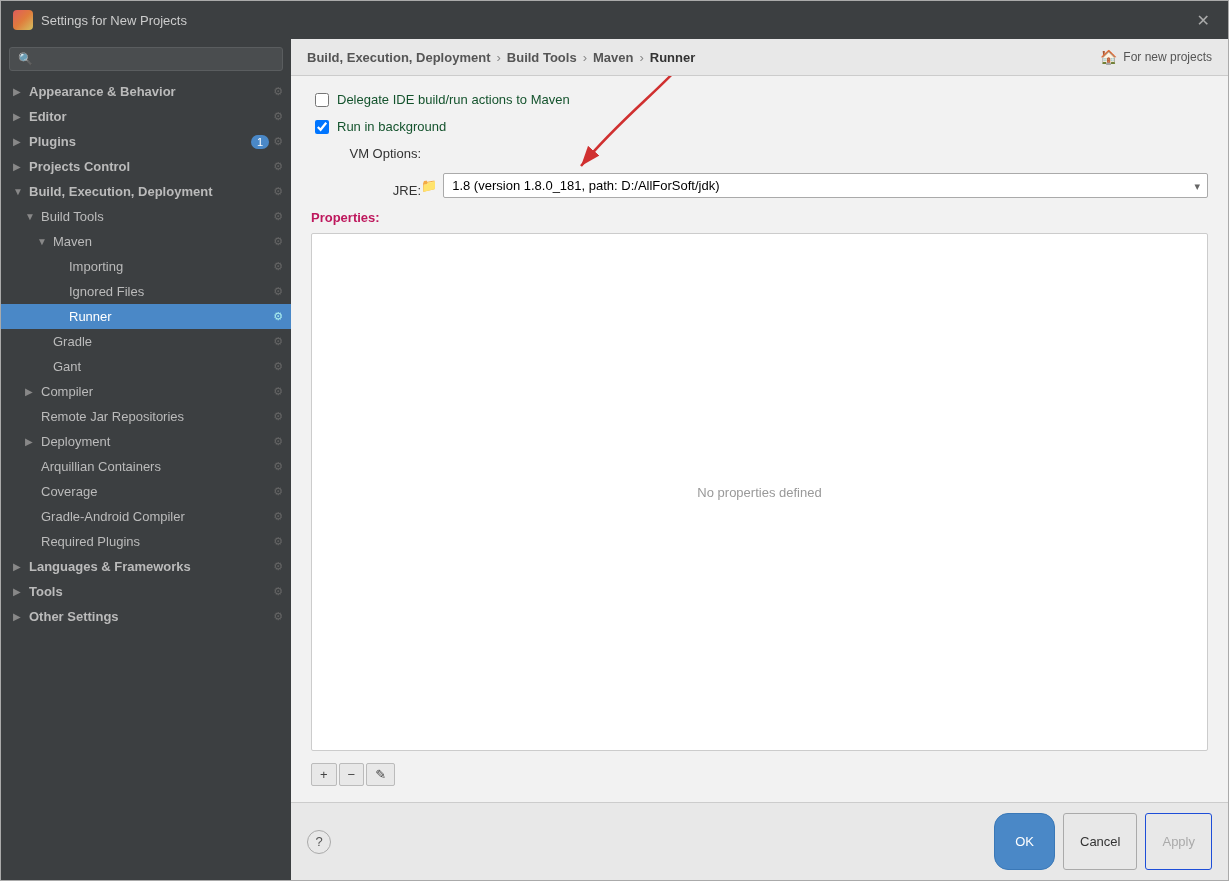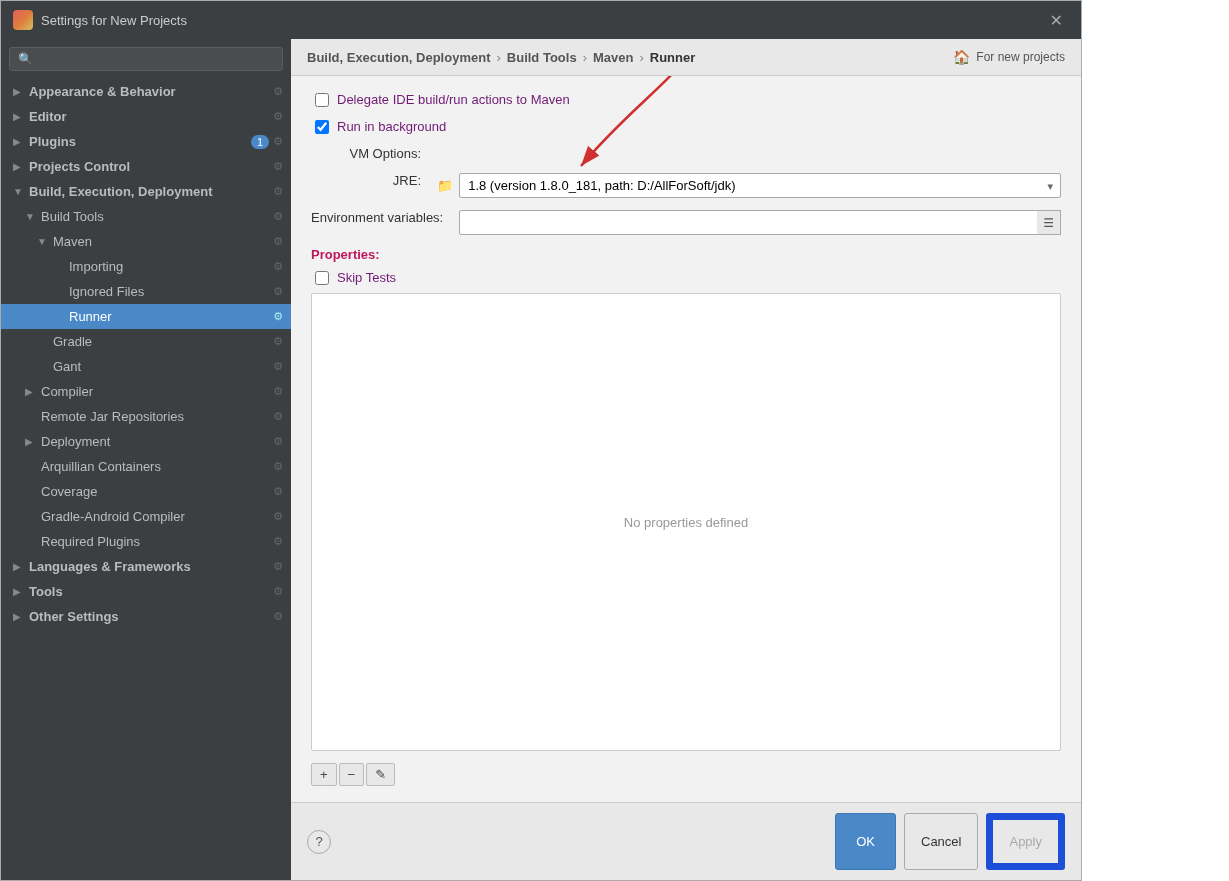--- a/index.html
+++ b/index.html
@@ -1,19 +1,19 @@
 <!DOCTYPE html>
 <html><head>
   <meta charset="utf-8">
   <style>
     * { box-sizing: border-box; margin: 0; padding: 0; }
     body { font-family: 'Segoe UI', Arial, sans-serif; font-size: 13px; background: #fff; }
 
     .dialog {
-      width: 1082px;
+      width: 1229px;
       height: 881px;
       background: #f2f2f2;
       border: 1px solid #aaa;
       display: flex;
       flex-direction: column;
       position: relative;
     }
 
     .title-bar {
       background: #3c3f41;
@@ -162,22 +162,22 @@
       flex: 1;
       padding: 16px 20px;
       overflow-y: auto;
       display: flex;
       flex-direction: column;
       gap: 12px;
     }
 
     .form-row {
       display: flex;
-      align-items: flex-start;
-      gap: 16px;
+      align-items: flex-end;
+      gap: 0;
     }
     .form-row label {
       min-width: 110px;
       color: #333;
       font-size: 13px;
       text-align: right;
     }
     .form-row .field-wrap {
       flex: 1;
       display: flex;
@@ -189,21 +189,21 @@
       display: flex;
       align-items: center;
       gap: 8px;
       padding-left: 4px;
     }
     .checkbox-row input[type=checkbox] {
       width: 14px; height: 14px;
       cursor: pointer;
     }
     .checkbox-row label {
-      color: #701a75;
+      color: #14532d;
       font-size: 13px;
       cursor: pointer;
     }
 
     .text-input {
       flex: 1;
       padding: 4px 8px;
       border: 1px solid #aaa;
       background: #fff;
       font-size: 13px;
@@ -345,38 +345,38 @@
       color: #555;
     }
     .bottom-actions {
       display: flex;
       gap: 8px;
     }
     .btn-ok {
       background: #4a88c7;
       color: #fff;
       border: 1px solid #3a78b7;
-      border-radius: 3px;
+      border-radius: 14px;
       padding: 20px 20px;
       cursor: pointer;
       font-size: 13px;
     }
     .btn-cancel {
       background: #e8e8e8;
       color: #333;
       border: 1px solid #aaa;
       border-radius: 3px;
       padding: 6px 16px;
       cursor: pointer;
       font-size: 13px;
     }
     .btn-apply {
       background: #e8e8e8;
       color: #aaa;
-      border: 7px solid #1d4ed8;
+      border: 1px solid #1d4ed8;
       border-radius: 3px;
       padding: 6px 16px;
       cursor: pointer;
       font-size: 13px;
     }
 
     .vm-row-wrap {
       position: relative;
     }
   </style>
@@ -567,39 +567,24 @@
             <span class="select-icon">📁</span>
             <div class="select-wrap">
               <select>
                 <option>1.8 (version 1.8.0_181, path: D:/AllForSoft/jdk)</option>
               </select>
               <span class="chevron">▾</span>
             </div>
           </div>
         </div>
 
-        <div class="form-row">
-          <label>Environment variables:</label>
-          <div class="field-wrap">
-            <div class="env-input-wrap">
-              <input type="text" value="" style="">
-              <button class="env-btn">☰</button>
-            </div>
-          </div>
-        </div>
 
         <div class="properties-section">
           <div class="properties-label">Properties:</div>
 
-          <div class="checkbox-row">
-            <input type="checkbox" id="skip-tests-cb" style="">
-            <label for="skip-tests-cb">
-              <span>Skip Tests</span>
-            </label>
-          </div>
 
           <div class="properties-table">
             <span>No properties defined</span>
           </div>
 
           <div class="table-toolbar">
             <button>+</button>
             <button>−</button>
             <button>✎</button>
           </div>

